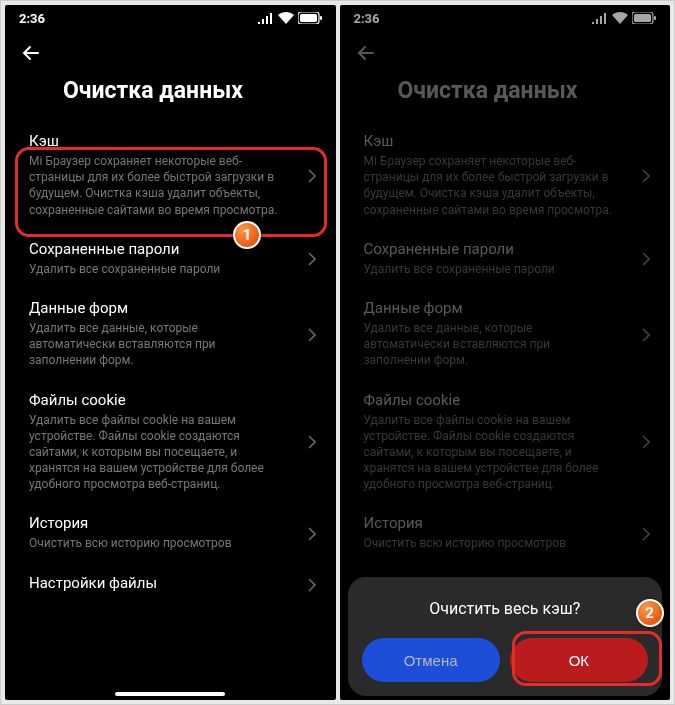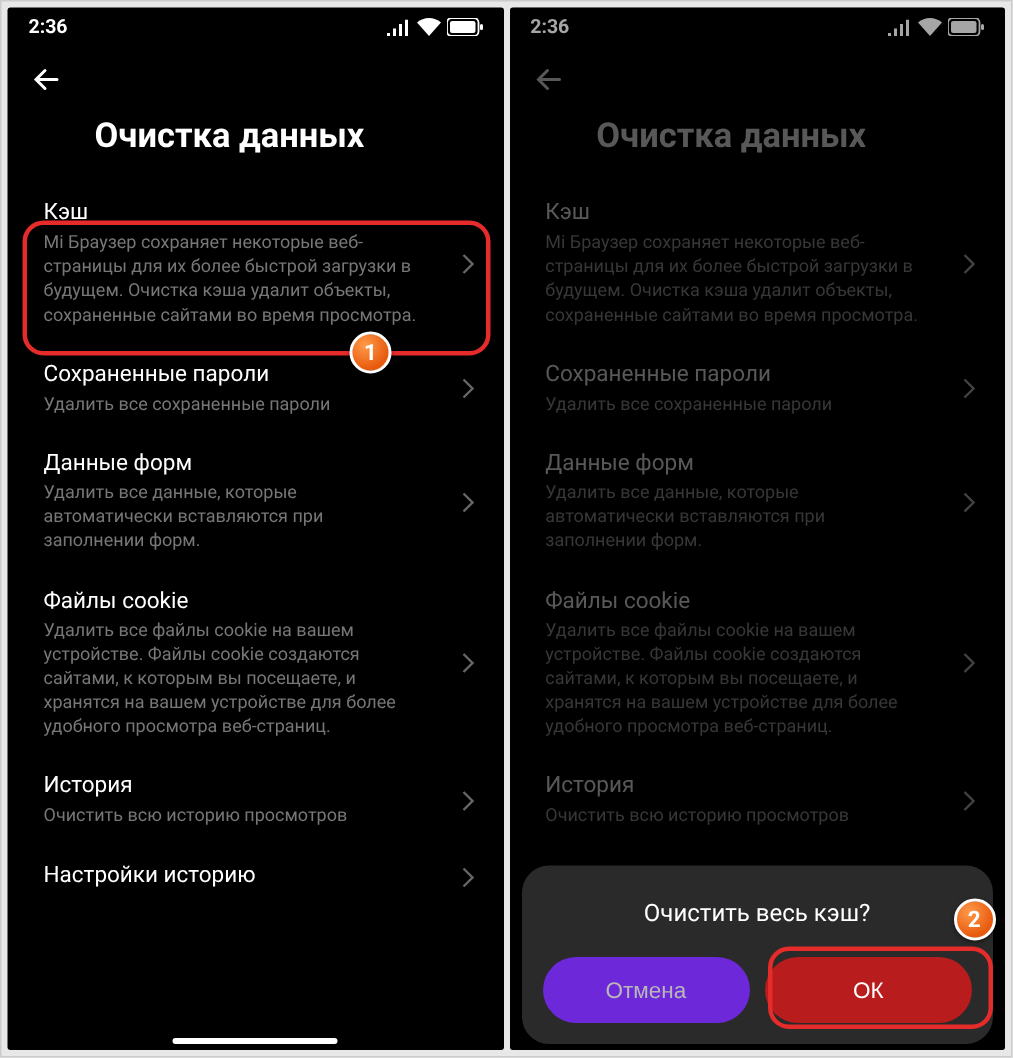--- a/index.html
+++ b/index.html
@@ -134,21 +134,21 @@
     }
     .btn {
       flex: 1;
       height: 44px;
       border-radius: 22px;
       border: none;
       font-size: 15px;
       font-weight: 500;
       cursor: pointer;
     }
-    .btn-cancel { background: #6d28d9; color: #b8b8b8; }
+    .btn-cancel { background: #1d4ed8; color: #b8b8b8; }
     .btn-ok { background: #b91c1c; color: #fff; }
     .dim .page-title,
     .dim .item-title { color: #888; }
     .dim .item-desc { color: #555; }
     .dim .back-arrow { color: #888; }
   </style>
 </head>
 <body>
 
 <div class="phone">
@@ -205,21 +205,21 @@
         </svg>
     </div>
     <div class="item">
       <div class="item-title">История</div>
       <div class="item-desc">Очистить всю историю просмотров</div>
       <svg class="chevron" width="8" height="14" viewBox="0 0 8 14">
           <path fill="none" stroke="currentColor" stroke-width="1.6" d="M1 1l6 6-6 6"></path>
         </svg>
     </div>
     <div class="item">
-      <div class="item-title">Настройки историю</div>
+      <div class="item-title">Настройки файлы</div>
       <svg class="chevron" width="8" height="14" viewBox="0 0 8 14">
           <path fill="none" stroke="currentColor" stroke-width="1.6" d="M1 1l6 6-6 6"></path>
         </svg>
     </div>
   </div>
 
   <div class="home-indicator"></div>
 
   <div class="hl" style="left:10px; top:142px; width:312px; height:90px;"></div>
   <div class="badge" style="left:228px; top:216px;">1</div>

